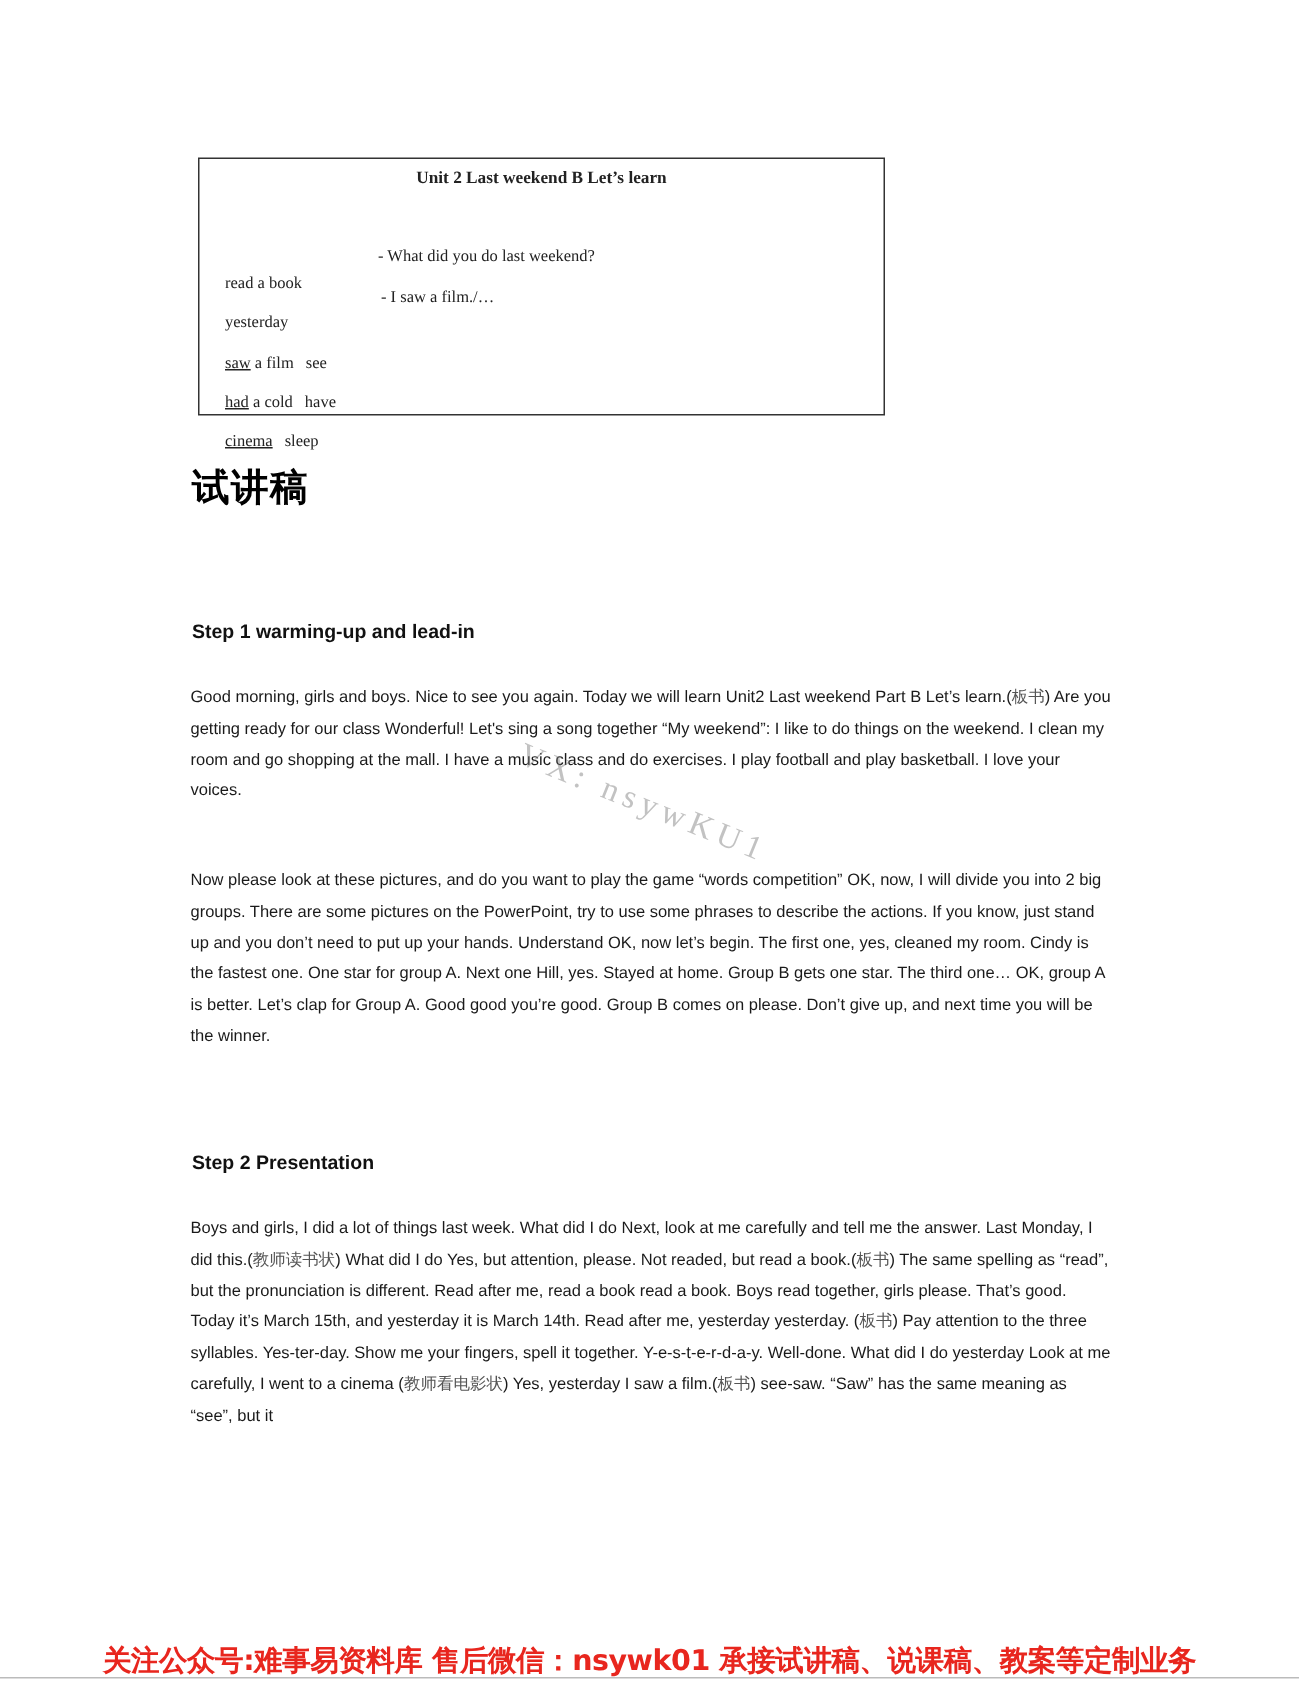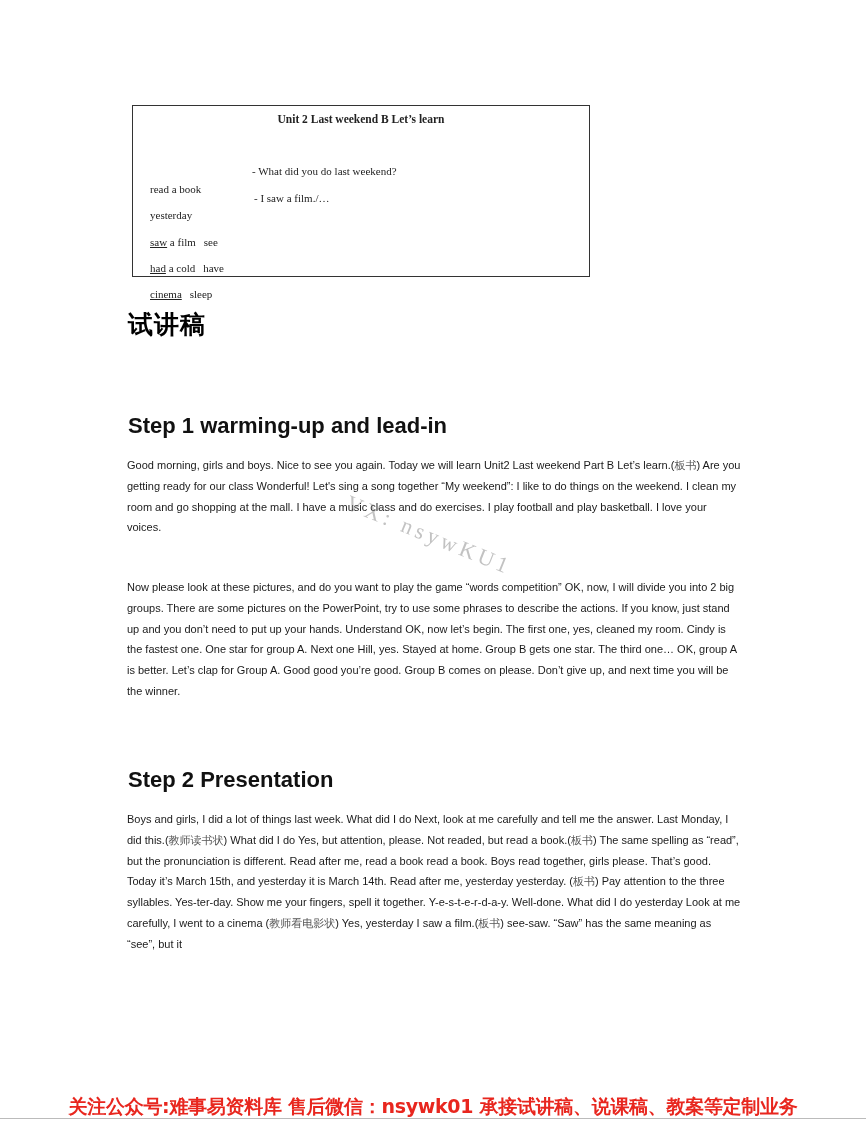--- a/index.html
+++ b/index.html
@@ -20,21 +20,21 @@
     .board-row { position: absolute; left: 17px; white-space: nowrap; margin-top: 44px; }
     .board-row .u { text-decoration: underline; }
     .board-row .gap { display: inline-block; width: 8px; }
     .board-q { position: absolute; white-space: nowrap; font-family: Liberation Serif, serif; }
     .h1 {
       position: absolute; left: 128px; top: 308px; font-size: 25px; font-weight: bold; color: #000;
       font-family: "DejaVu Sans", sans-serif; letter-spacing: 1px;
     }
     .subtitle { position: absolute; left: 128px; top: 369px; font-size: 15px; color: #222; }
     .subtitle .cn { color: #444; }
-    .h2 { position: absolute; left: 128px; font-size: 22px; font-weight: bold; color: #111; }
+    .h2 { position: absolute; left: 128px; font-size: 13px; font-weight: bold; color: #111; }
     .para {
       position: absolute; left: 127px; width: 615px; font-size: 11px; line-height: 20.8px; color: #1a1a1a;
     }
     .para .cn { color: #555; }
     .watermark {
       position: absolute; left: 352px; top: 490px; font-family: "Liberation Serif", serif;
       font-size: 22px; color: rgba(120,120,120,0.45); transform: rotate(22deg);
       transform-origin: left top; letter-spacing: 4px; pointer-events: none;
     }
     .footer {

